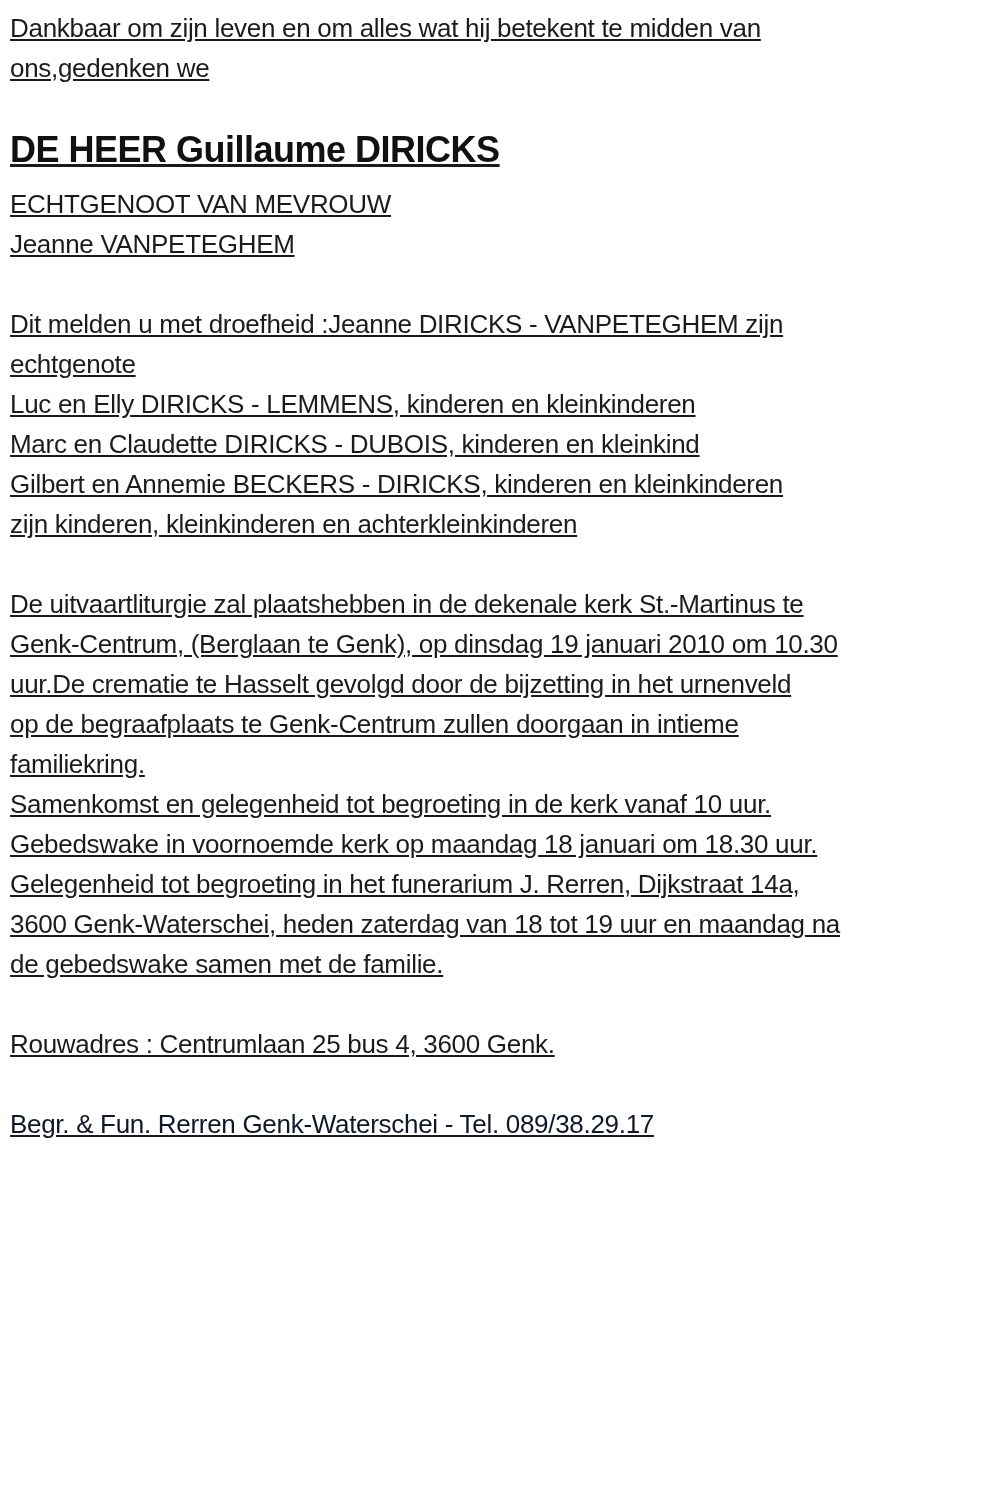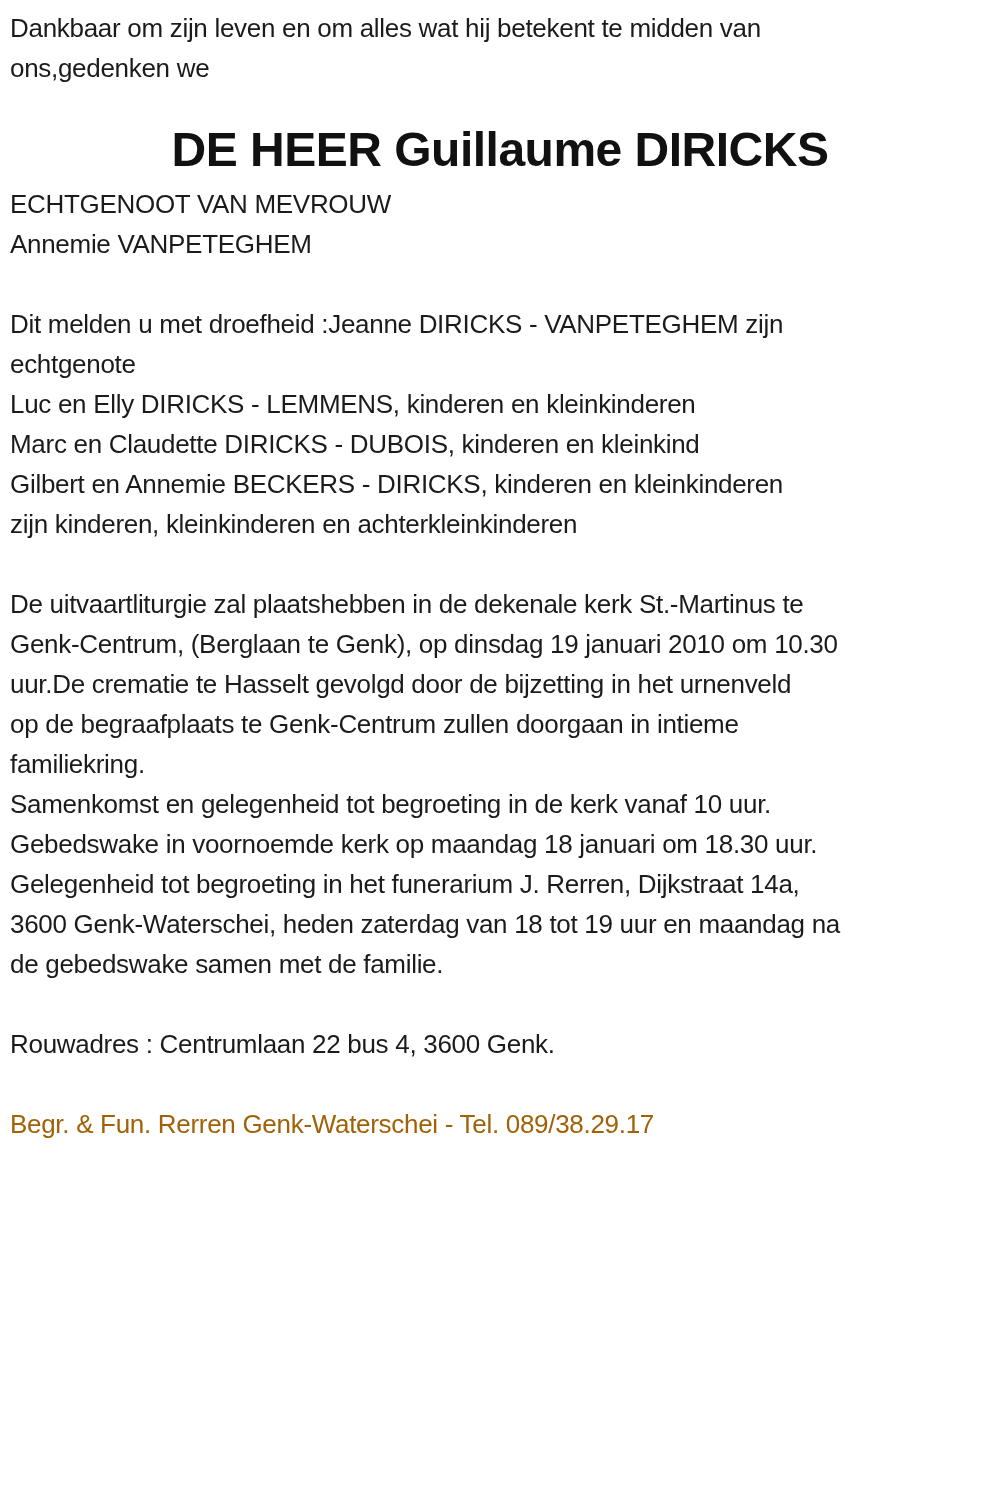--- a/index.html
+++ b/index.html
@@ -10,55 +10,55 @@
   body {
     width: 1000px;
     height: 1510px;
     overflow: hidden;
     font-family: "Liberation Sans", sans-serif;
     color: #1b1b1b;
   }
   .notice {
     padding: 8px 10px 0 10px;
     box-sizing: border-box;
+    text-decoration: underline;
   }
   .para {
     margin: 0 0 40px 0;
     font-size: 26px;
     line-height: 40px;
     letter-spacing: -0.3px;
     white-space: pre-line;
     color: #1b1b1b;
   }
   .headline {
     margin: 28px 0 12px 0;
-    font-size: 48px;
+    font-size: 36px;
     line-height: 44px;
     font-weight: 700;
     letter-spacing: -0.5px;
     color: #111111;
     white-space: pre-line;
-    text-align: center;
   }
   .footer-credit {
-    color: #a16207;
+    color: #0f172a;
     margin-bottom: 8px;
   }
 </style>
 </head>
 <body>
 
 <main class="notice">
   <p class="para">Dankbaar om zijn leven en om alles wat hij betekent te midden van
 ons,gedenken we</p>
 
   <h1 class="headline">DE HEER Guillaume DIRICKS</h1>
 
   <p class="para">ECHTGENOOT VAN MEVROUW
-Annemie VANPETEGHEM</p>
+Jeanne VANPETEGHEM</p>
 
 
 
   <p class="para">Dit melden u met droefheid :Jeanne DIRICKS - VANPETEGHEM zijn
 echtgenote
 Luc en Elly DIRICKS - LEMMENS, kinderen en kleinkinderen
 Marc en Claudette DIRICKS - DUBOIS, kinderen en kleinkind
 Gilbert en Annemie BECKERS - DIRICKS, kinderen en kleinkinderen
 zijn kinderen, kleinkinderen en achterkleinkinderen</p>
 
@@ -66,17 +66,17 @@
 Genk-Centrum, (Berglaan te Genk), op dinsdag 19 januari 2010 om 10.30
 uur.De crematie te Hasselt gevolgd door de bijzetting in het urnenveld
 op de begraafplaats te Genk-Centrum zullen doorgaan in intieme
 familiekring.
 Samenkomst en gelegenheid tot begroeting in de kerk vanaf 10 uur.
 Gebedswake in voornoemde kerk op maandag 18 januari om 18.30 uur.
 Gelegenheid tot begroeting in het funerarium J. Rerren, Dijkstraat 14a,
 3600 Genk-Waterschei, heden zaterdag van 18 tot 19 uur en maandag na
 de gebedswake samen met de familie.</p>
 
-  <p class="para">Rouwadres : Centrumlaan 22 bus 4, 3600 Genk.</p>
+  <p class="para">Rouwadres : Centrumlaan 25 bus 4, 3600 Genk.</p>
 
 
   <p class="para footer-credit">Begr. &amp; Fun. Rerren Genk-Waterschei - Tel. 089/38.29.17</p>
 </main>
 
 </body></html>

